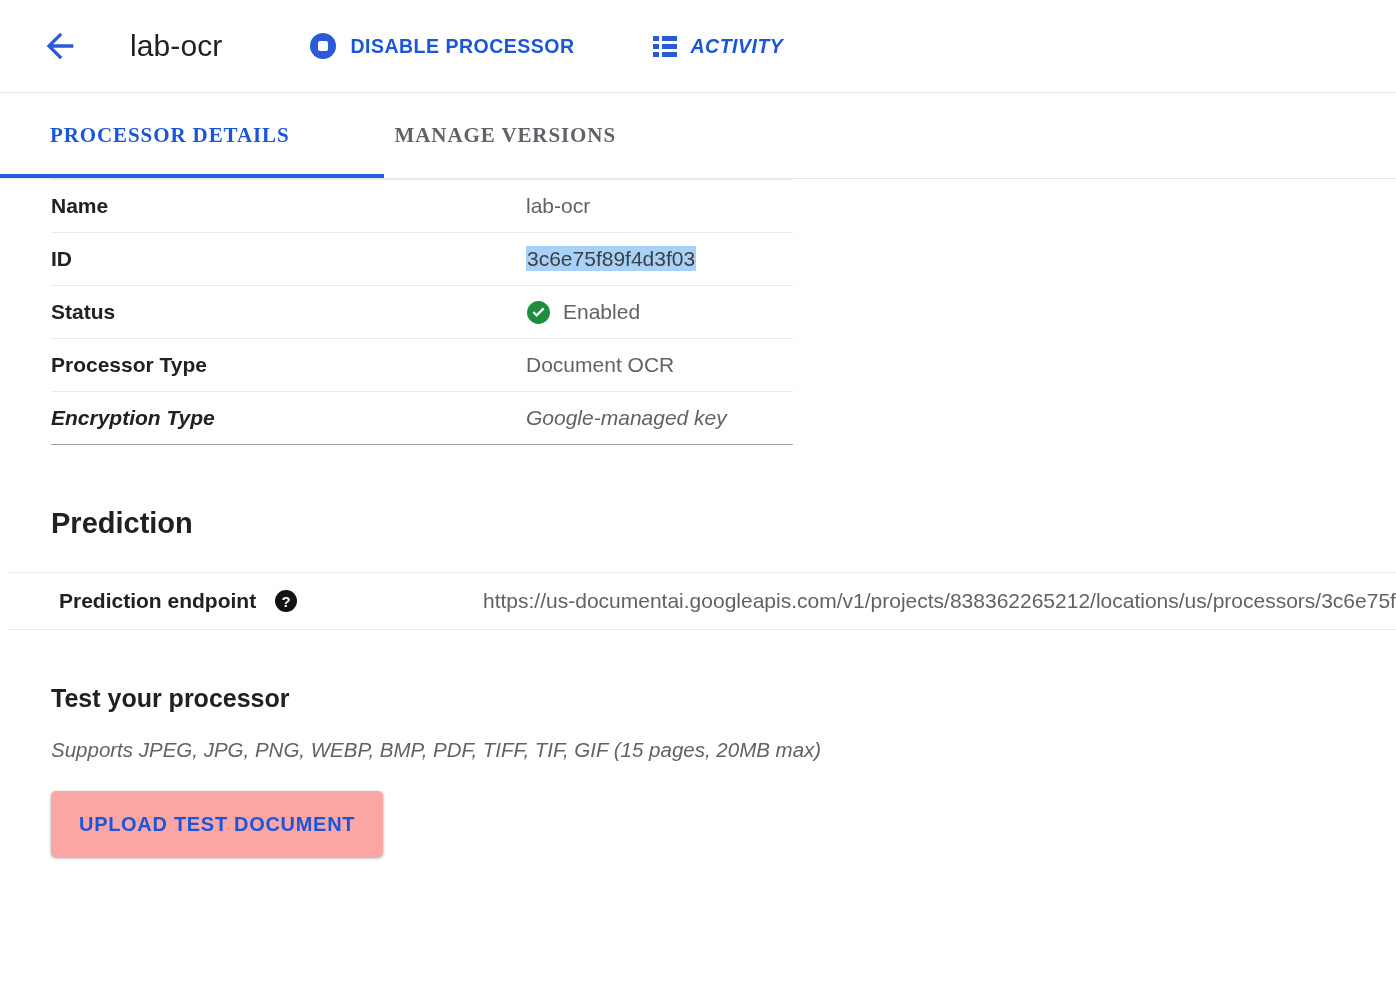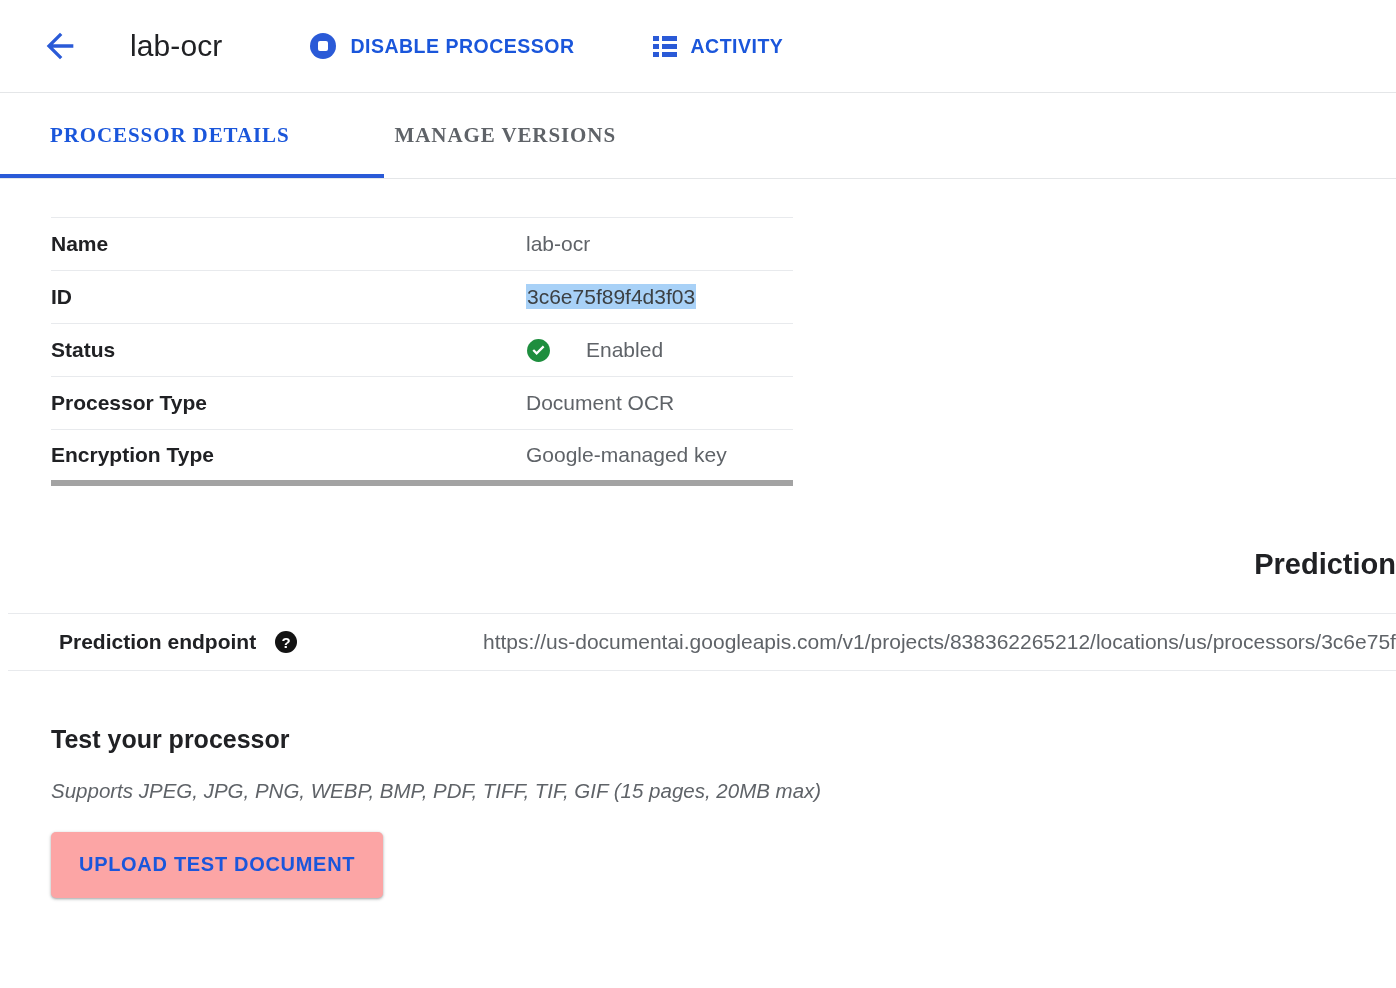--- a/index.html
+++ b/index.html
@@ -57,21 +57,21 @@
     border: none;
     cursor: pointer;
     padding: 6px 10px;
     color: #1a56db;
     font-size: 19.5px;
     font-weight: 600;
     letter-spacing: 0.5px;
     font-family: "Liberation Sans", sans-serif;
     white-space: nowrap;
   }
-  .action-btn + .action-btn { margin-left: 58px; }
+  .action-btn + .action-btn { margin-left: 58px; font-style: italic; }
   .action-btn .ico {
     display: inline-flex;
     align-items: center;
     justify-content: center;
     margin-right: 14px;
     flex: 0 0 auto;
   }
 
   
   .stop-icon {
@@ -125,63 +125,61 @@
     bottom: 0;
     height: 4px;
     width: 384px;
     background: #2a5ad7;
   }
 
   
   .content { padding: 0; }
 
   .detail-table {
-    margin-top: 38px;
     width: 742px;
     margin-left: 51px;
     border-collapse: collapse;
   }
   .detail-table tr { height: 53px; }
   .detail-table td {
     border-top: 1px solid #e8eaed;
     padding: 0;
     vertical-align: middle;
   }
-  .detail-table tr:last-child td { border-bottom: 6px solid #a3a3a3; }
+  .detail-table tr:last-child td { border-bottom: 1px solid #a3a3a3; font-style: italic; }
   .dt-key {
     font-size: 21px;
     font-weight: 700;
     color: #202124;
     width: 475px;
   }
   .dt-val {
     font-size: 21px;
     font-weight: 400;
     color: #5f6368;
   }
   .selected-text {
     background: #a8d1f7;
     color: #3c4043;
     padding: 1px 1px;
   }
-  .status-cell { display: flex; align-items: center; gap: 23px; }
+  .status-cell { display: flex; align-items: center; }
   .check-icon {
     width: 25px; height: 25px;
     margin-right: 12px;
     flex: 0 0 auto;
   }
 
   
   .section-heading {
     font-size: 29px;
     font-weight: 700;
     color: #202124;
     margin: 62px 0 0 51px;
     letter-spacing: 0;
-    text-align: right;
   }
   .prediction-table {
     margin-top: 32px;
     width: 100%;
     border-collapse: collapse;
     table-layout: fixed;
     margin-left: 8px;
   }
   .prediction-table tr { height: 57px; }
   .prediction-table td {

